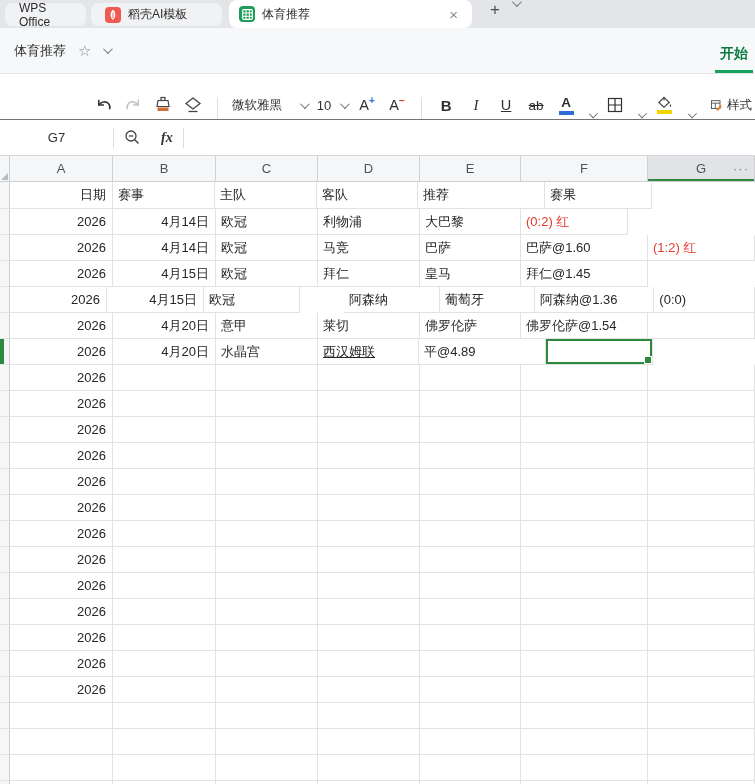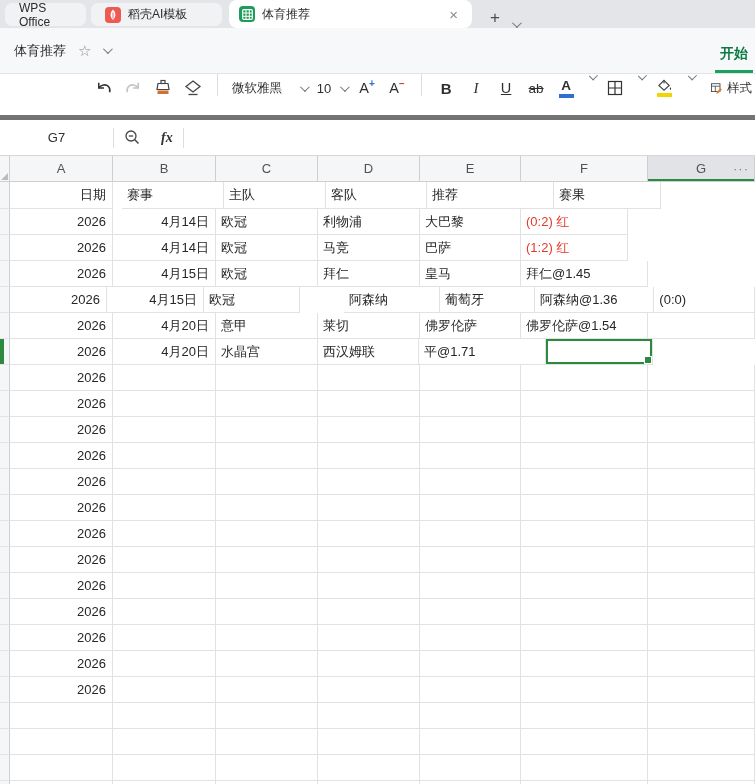--- a/index.html
+++ b/index.html
@@ -4,21 +4,21 @@
 <style>
   * { box-sizing: border-box; }
   html,body { margin:0; padding:0; }
   body {
     width:755px; height:784px; overflow:hidden;
     font-family:"Liberation Sans", sans-serif;
     background:#fff; color:#333;
     -webkit-font-smoothing:antialiased;
   }
   
-  .tabbar { height:28px; background:#e3e5e9; display:flex; align-items:flex-end; }
+  .tabbar { height:28px; background:#e3e5e9; display:flex; align-items:flex-start; }
   .wtab { height:23px; margin:3px 0 2px 5px; border-radius:7px; display:flex; align-items:center;
           padding:0 14px; font-size:12px; color:#2b2b2b; cursor:default; }
   .wtab.plain { background:#f1f2f4; }
   .wtab.active { background:#fff; height:28px; margin:0 0 0 7px; border-radius:8px; width:243px; padding:0 10px; }
   .wtab .ticon { width:16px; height:16px; border-radius:4px; margin-right:7px; flex:0 0 auto;
                  display:flex; align-items:center; justify-content:center; }
   .ticon.docer { background:#ee5951; }
   .ticon.sheet { background:#1e9c5a; }
   .wtab .sp { flex:1; }
   .closex { color:#8a8d91; font-size:15px; line-height:1; padding:2px 4px; }
@@ -27,22 +27,22 @@
          border-bottom:1.4px solid #6f7378; transform:rotate(45deg) translateY(-2px); margin-left:8px; }
   
   .titlerow { height:46px; background:#f7f8f9; border-bottom:1px solid #e4e4e6;
               display:flex; align-items:center; padding:0 14px; position:relative; }
   .doc-title { font-size:13px; color:#2f2f2f; }
   .star { color:#8a8d91; font-size:15px; margin-left:12px; }
   .titlerow .chv { margin-left:12px; }
   .start-tab { position:absolute; right:2px; bottom:0; font-size:14px; font-weight:bold;
                color:#0c7a43; padding:0 5px 7px; border-bottom:3px solid #17a35f; }
   
-  .toolbar { height:46px; background:#fff; border-bottom:5px solid #737373;
-             display:flex; align-items:flex-start; padding-left:88px; }
+  .toolbar { height:46px; background:#fff; border-bottom:1px solid #737373;
+             display:flex; align-items:flex-end; padding-left:88px; }
   .tb { display:flex; align-items:center; justify-content:center; min-width:24px; height:28px;
         margin:0 3px; font-size:14.5px; color:#2f2f2f; border-radius:4px; position:relative; }
   .tdiv { width:1px; height:22px; background:#ddd; margin:0 9px; flex:0 0 auto; }
   .fontbox { width:88px; display:flex; align-items:center; justify-content:space-between;
              font-size:12.5px; padding:0 2px; }
   .sizebox { width:38px; display:flex; align-items:center; justify-content:space-between;
              font-size:13px; padding:0 2px; }
   .supmark { font-size:10px; font-weight:bold; position:relative; top:-5px; }
   .blue { color:#2e6fd6; } .redm { color:#d43c32; }
   .bold-b { font-weight:bold; font-size:15px; }
@@ -233,21 +233,21 @@
       <div class="colh" style="width: 102px;">C</div>
       <div class="colh" style="width: 102px;">D</div>
       <div class="colh" style="width: 101px;">E</div>
       <div class="colh" style="width: 127px;">F</div>
       <div class="colh colsel" style="width: 107px;">G<div class="more">···</div></div>
     </div>
   <div id="gridRows">
       <div class="grow" style="height: 27px;">
         <div class="strip"></div>
         <div class="cell al-r" style="width: 103px;">日期</div>
-        <div class="cell" style="width: 102px; margin-left: 9px;">赛事</div>
+        <div class="cell" style="width: 102px;">赛事</div>
         <div class="cell" style="width: 102px;">主队</div>
         <div class="cell" style="width: 101px;">客队</div>
         <div class="cell" style="width: 127px;">推荐</div>
         <div class="cell" style="width: 107px;">赛果</div>
       </div>
       <div class="grow" style="height: 26px;">
         <div class="strip"></div>
         <div class="cell al-r" style="width: 103px;">2026</div>
         <div class="cell al-r" style="width: 103px;">4月14日</div>
         <div class="cell" style="width: 102px;">欧冠</div>
@@ -255,20 +255,21 @@
         <div class="cell" style="width: 101px;">大巴黎</div>
         <div class="cell red" style="width: 107px;">(0:2) 红</div>
       </div>
       <div class="grow" style="height: 26px;">
         <div class="strip"></div>
         <div class="cell al-r" style="width: 103px;">2026</div>
         <div class="cell al-r" style="width: 103px;">4月14日</div>
         <div class="cell" style="width: 102px;">欧冠</div>
         <div class="cell" style="width: 102px;">马竞</div>
         <div class="cell" style="width: 101px;">巴萨</div>
+        <div class="cell" style="width: 127px;">巴萨@1.60</div>
         <div class="cell red" style="width: 107px;">(1:2) 红</div>
       </div>
       <div class="grow" style="height: 26px;">
         <div class="strip"></div>
         <div class="cell al-r" style="width: 103px;">2026</div>
         <div class="cell al-r" style="width: 103px;">4月15日</div>
         <div class="cell" style="width: 102px;">欧冠</div>
         <div class="cell" style="width: 102px;">拜仁</div>
         <div class="cell" style="width: 101px;">皇马</div>
         <div class="cell" style="width: 127px;">拜仁@1.45</div>
@@ -291,22 +292,22 @@
         <div class="cell" style="width: 102px;">莱切</div>
         <div class="cell" style="width: 101px;">佛罗伦萨</div>
         <div class="cell" style="width: 127px;">佛罗伦萨@1.54</div>
         <div class="cell" style="width: 107px;"></div>
       </div>
       <div class="grow" style="height: 26px;">
         <div class="strip rowsel"></div>
         <div class="cell al-r" style="width: 103px;">2026</div>
         <div class="cell al-r" style="width: 103px;">4月20日</div>
         <div class="cell" style="width: 102px;">水晶宫</div>
-        <div class="cell" style="width: 101px;">西汉姆联</div>
-        <div class="cell" style="width: 127px;">平@1.71</div>
+        <div class="cell" style="width: 101px; text-decoration: underline;">西汉姆联</div>
+        <div class="cell" style="width: 127px;">平@4.89</div>
         <div class="cell sel" style="width: 107px;"></div>
       </div>
       <div class="grow" style="height: 26px;">
         <div class="strip"></div>
         <div class="cell al-r" style="width: 103px;">2026</div>
         <div class="cell al-r" style="width: 103px;"></div>
         <div class="cell" style="width: 102px;"></div>
         <div class="cell" style="width: 102px;"></div>
         <div class="cell" style="width: 101px;"></div>
         <div class="cell" style="width: 127px;"></div>

